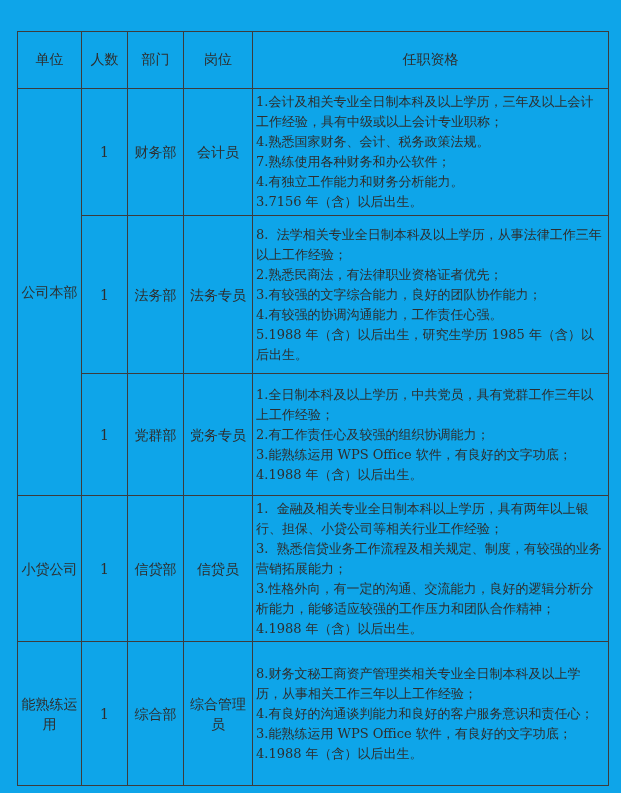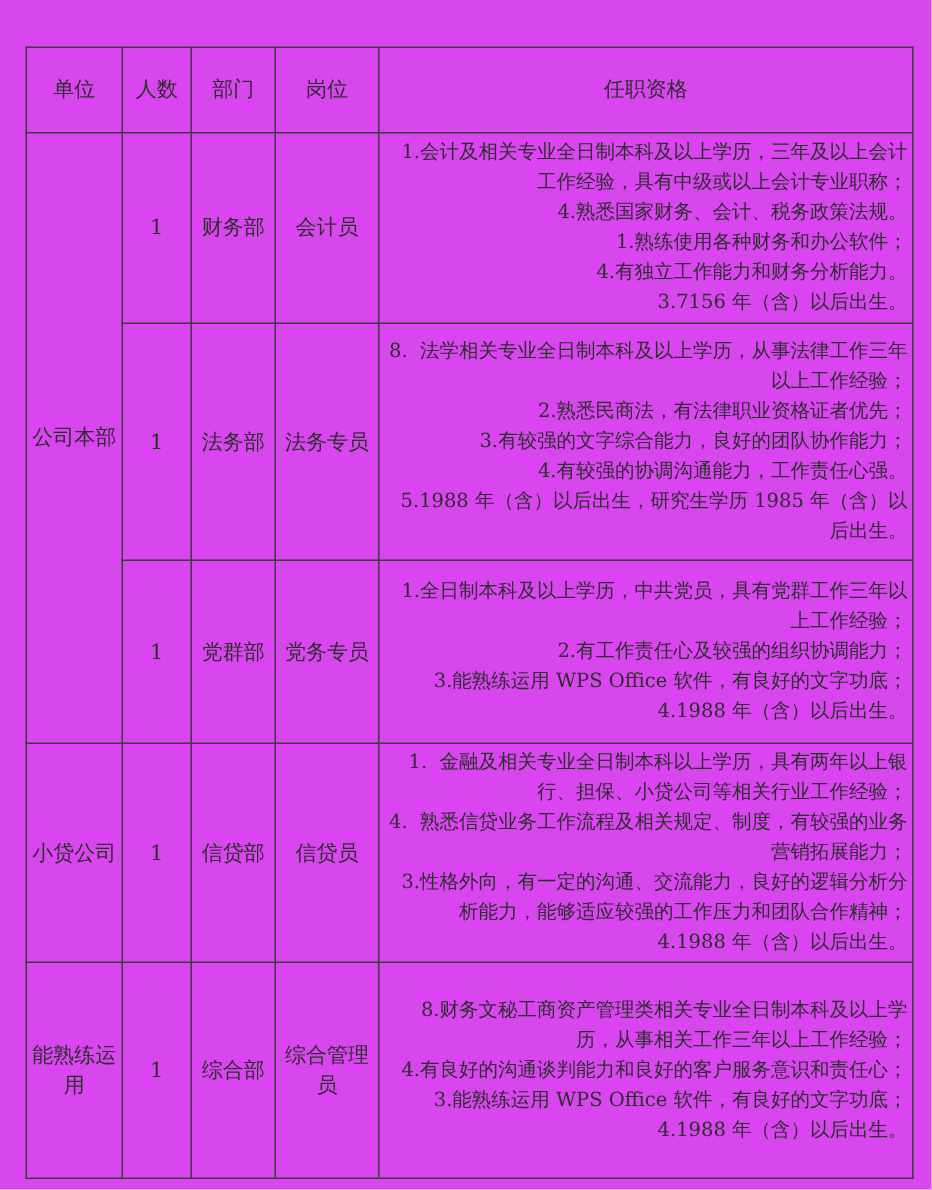--- a/index.html
+++ b/index.html
@@ -4,21 +4,21 @@
 <style>
   html, body {
     margin: 0;
     padding: 0;
     background: #fdfdfd;
   }
   .page {
     position: relative;
     width: 621px;
     height: 793px;
-    background: #d946ef;
+    background: #0ea5e9;
     font-family: "DejaVu Serif", "Liberation Serif", serif;
     color: #2e2e2e;
     overflow: hidden;
   }
   table.recruit {
     position: absolute;
     left: 17px;
     top: 31px;
     width: 591px;
     border-collapse: collapse;
@@ -42,21 +42,21 @@
     font-size: 14px;
     text-align: center;
     color: #2e2e2e;
   }
   td.c-unit, td.c-num, td.c-dept, td.c-post {
     text-align: center;
     font-size: 14px;
     line-height: 20px;
   }
   td.c-qual {
-    text-align: right;
+    text-align: left;
     padding: 3px 4px 3px 4px;
   }
   .qline {
     font-size: 13px;
     line-height: 20px;
     white-space: pre-wrap;
     word-break: break-all;
   }
 </style>
 </head>
@@ -82,21 +82,21 @@
     </thead>
     <tbody>
       <tr class="r-1">
         <td class="c-unit" rowspan="3">公司本部</td>
         <td class="c-num">1</td>
         <td class="c-dept">财务部</td>
         <td class="c-post">会计员</td>
         <td class="c-qual">
             <div class="qline">1.会计及相关专业全日制本科及以上学历，三年及以上会计工作经验，具有中级或以上会计专业职称；</div>
             <div class="qline">4.熟悉国家财务、会计、税务政策法规。</div>
-            <div class="qline">1.熟练使用各种财务和办公软件；</div>
+            <div class="qline">7.熟练使用各种财务和办公软件；</div>
             <div class="qline">4.有独立工作能力和财务分析能力。</div>
             <div class="qline">3.7156 年（含）以后出生。</div>
           </td>
       </tr>
       <tr class="r-2">
         <td class="c-num">1</td>
         <td class="c-dept">法务部</td>
         <td class="c-post">法务专员</td>
         <td class="c-qual">
             <div class="qline">8.  法学相关专业全日制本科及以上学历，从事法律工作三年以上工作经验；</div>
@@ -117,21 +117,21 @@
             <div class="qline">4.1988 年（含）以后出生。</div>
           </td>
       </tr>
       <tr class="r-4">
         <td class="c-unit">小贷公司</td>
         <td class="c-num">1</td>
         <td class="c-dept">信贷部</td>
         <td class="c-post">信贷员</td>
         <td class="c-qual">
             <div class="qline">1.  金融及相关专业全日制本科以上学历，具有两年以上银行、担保、小贷公司等相关行业工作经验；</div>
-            <div class="qline">4.  熟悉信贷业务工作流程及相关规定、制度，有较强的业务营销拓展能力；</div>
+            <div class="qline">3.  熟悉信贷业务工作流程及相关规定、制度，有较强的业务营销拓展能力；</div>
             <div class="qline">3.性格外向，有一定的沟通、交流能力，良好的逻辑分析分析能力，能够适应较强的工作压力和团队合作精神；</div>
             <div class="qline">4.1988 年（含）以后出生。</div>
           </td>
       </tr>
       <tr class="r-5">
         <td class="c-unit">能熟练运用</td>
         <td class="c-num">1</td>
         <td class="c-dept">综合部</td>
         <td class="c-post">综合管理员</td>
         <td class="c-qual">

